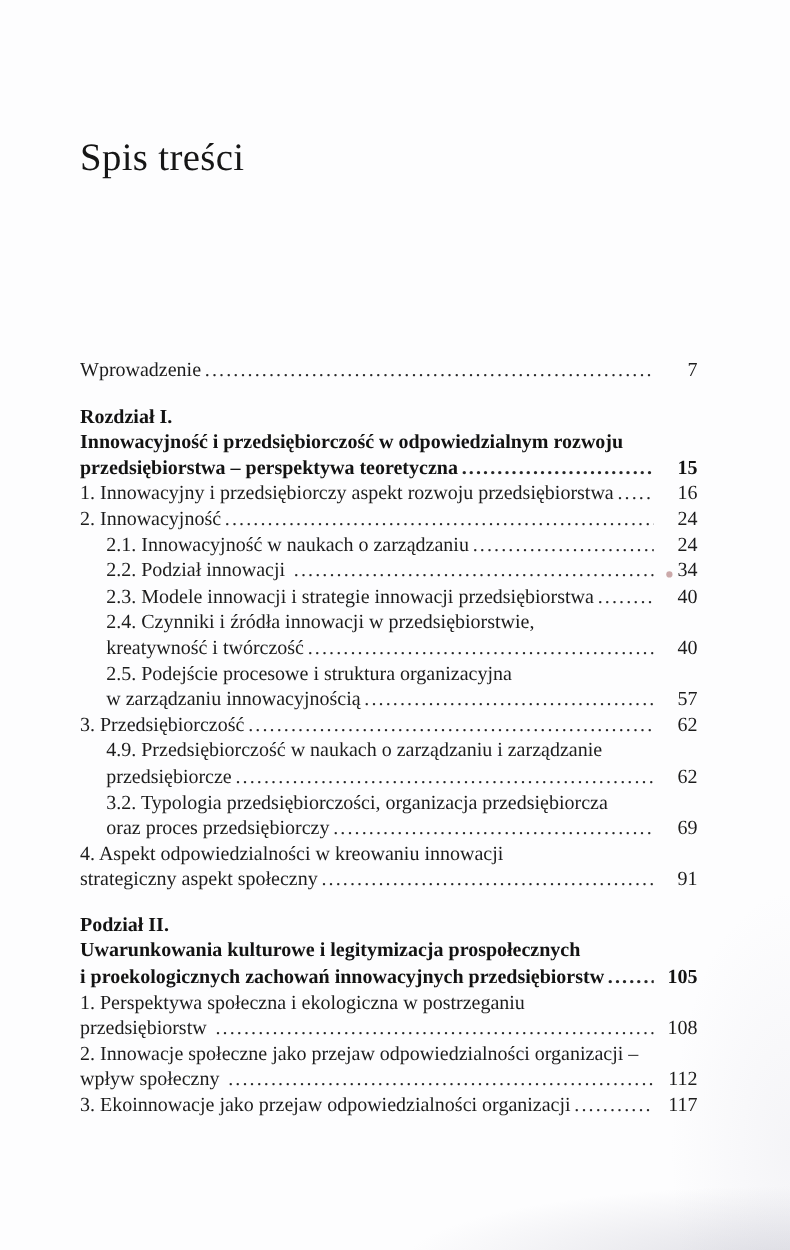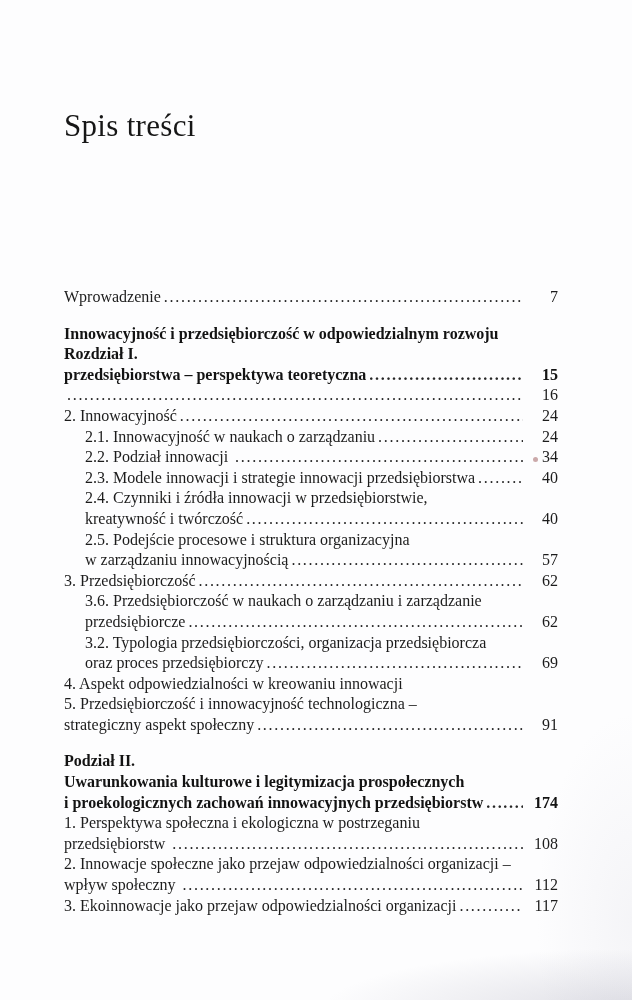--- a/index.html
+++ b/index.html
@@ -75,31 +75,32 @@
   <div class="toc">
       <div class="toc-group">
         <div class="toc-row">
           <span class="entry-text">Wprowadzenie</span>
           <span class="leader"></span>
           <span class="pagenum">7</span>
         </div>
       </div>
       <div class="toc-group">
         <div class="toc-row bold">
+          <span class="entry-text">Rozdział I.</span>
+        </div>
+        <div class="toc-row bold">
           <span class="entry-text">Innowacyjność i przedsiębiorczość w odpowiedzialnym rozwoju</span>
         </div>
         <div class="toc-row bold">
-          <span class="entry-text">Rozdział I.</span>
-        </div>
-        <div class="toc-row bold">
           <span class="entry-text">przedsiębiorstwa – perspektywa teoretyczna</span>
           <span class="leader"></span>
           <span class="pagenum">15</span>
         </div>
         <div class="toc-row">
+          <span class="entry-text">1. Innowacyjny i przedsiębiorczy aspekt rozwoju przedsiębiorstwa</span>
           <span class="leader"></span>
           <span class="pagenum">16</span>
         </div>
         <div class="toc-row">
           <span class="entry-text">2. Innowacyjność</span>
           <span class="leader"></span>
           <span class="pagenum">24</span>
         </div>
         <div class="toc-row indent">
           <span class="entry-text">2.1. Innowacyjność w naukach o zarządzaniu</span>
@@ -131,58 +132,55 @@
           <span class="entry-text">w zarządzaniu innowacyjnością</span>
           <span class="leader"></span>
           <span class="pagenum">57</span>
         </div>
         <div class="toc-row">
           <span class="entry-text">3. Przedsiębiorczość</span>
           <span class="leader"></span>
           <span class="pagenum">62</span>
         </div>
         <div class="toc-row indent">
-          <span class="entry-text">3.6. Przedsiębiorczość w naukach o zarządzaniu i zarządzanie</span>
+          <span class="entry-text">4.9. Przedsiębiorczość w naukach o zarządzaniu i zarządzanie</span>
         </div>
         <div class="toc-row indent">
           <span class="entry-text">przedsiębiorcze</span>
           <span class="leader"></span>
           <span class="pagenum">62</span>
         </div>
         <div class="toc-row indent">
           <span class="entry-text">3.2. Typologia przedsiębiorczości, organizacja przedsiębiorcza</span>
         </div>
         <div class="toc-row indent">
           <span class="entry-text">oraz proces przedsiębiorczy</span>
           <span class="leader"></span>
           <span class="pagenum">69</span>
         </div>
         <div class="toc-row">
           <span class="entry-text">4. Aspekt odpowiedzialności w kreowaniu innowacji</span>
-        </div>
-        <div class="toc-row">
-          <span class="entry-text">5. Przedsiębiorczość i innowacyjność technologiczna –</span>
         </div>
         <div class="toc-row">
           <span class="entry-text">strategiczny aspekt społeczny</span>
           <span class="leader"></span>
           <span class="pagenum">91</span>
         </div>
       </div>
       <div class="toc-group">
         <div class="toc-row bold">
           <span class="entry-text">Podział II.</span>
         </div>
         <div class="toc-row bold">
           <span class="entry-text">Uwarunkowania kulturowe i legitymizacja prospołecznych</span>
         </div>
         <div class="toc-row bold">
           <span class="entry-text">i proekologicznych zachowań innowacyjnych przedsiębiorstw</span>
           <span class="leader"></span>
-          <span class="pagenum">174</span>
+          <span class="pagenum">105</span>
         </div>
         <div class="toc-row">
           <span class="entry-text">1. Perspektywa społeczna i ekologiczna w postrzeganiu</span>
         </div>
         <div class="toc-row">
           <span class="entry-text">przedsiębiorstw </span>
           <span class="leader"></span>
           <span class="pagenum">108</span>
         </div>
         <div class="toc-row">

